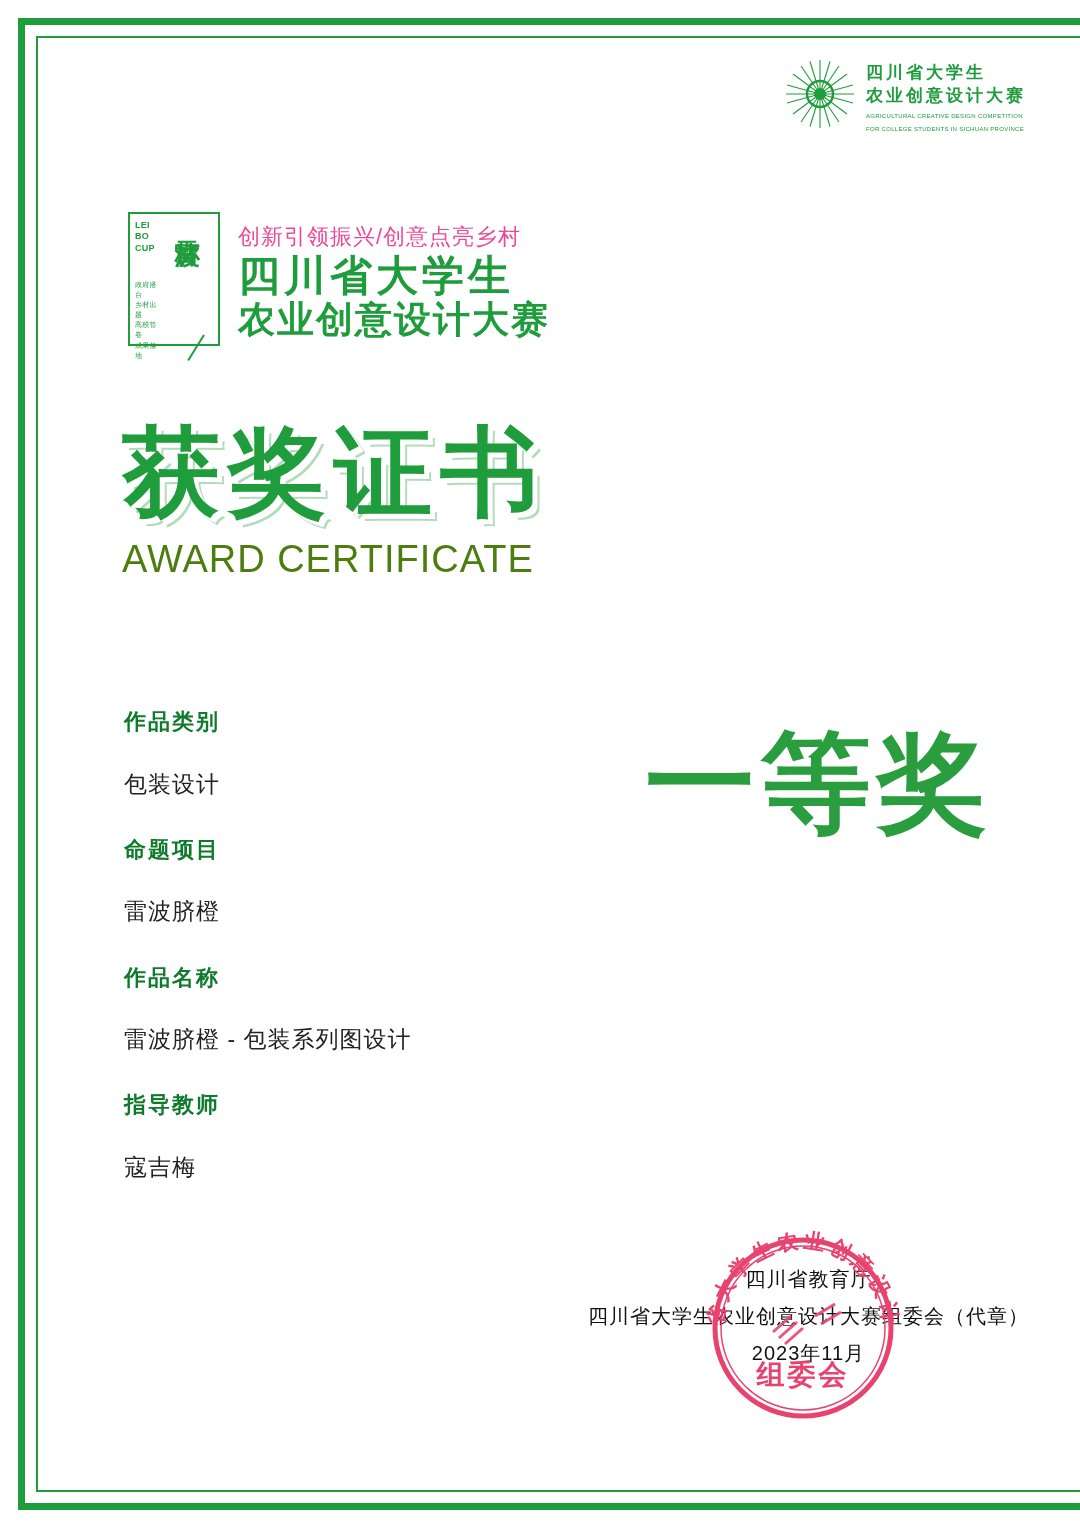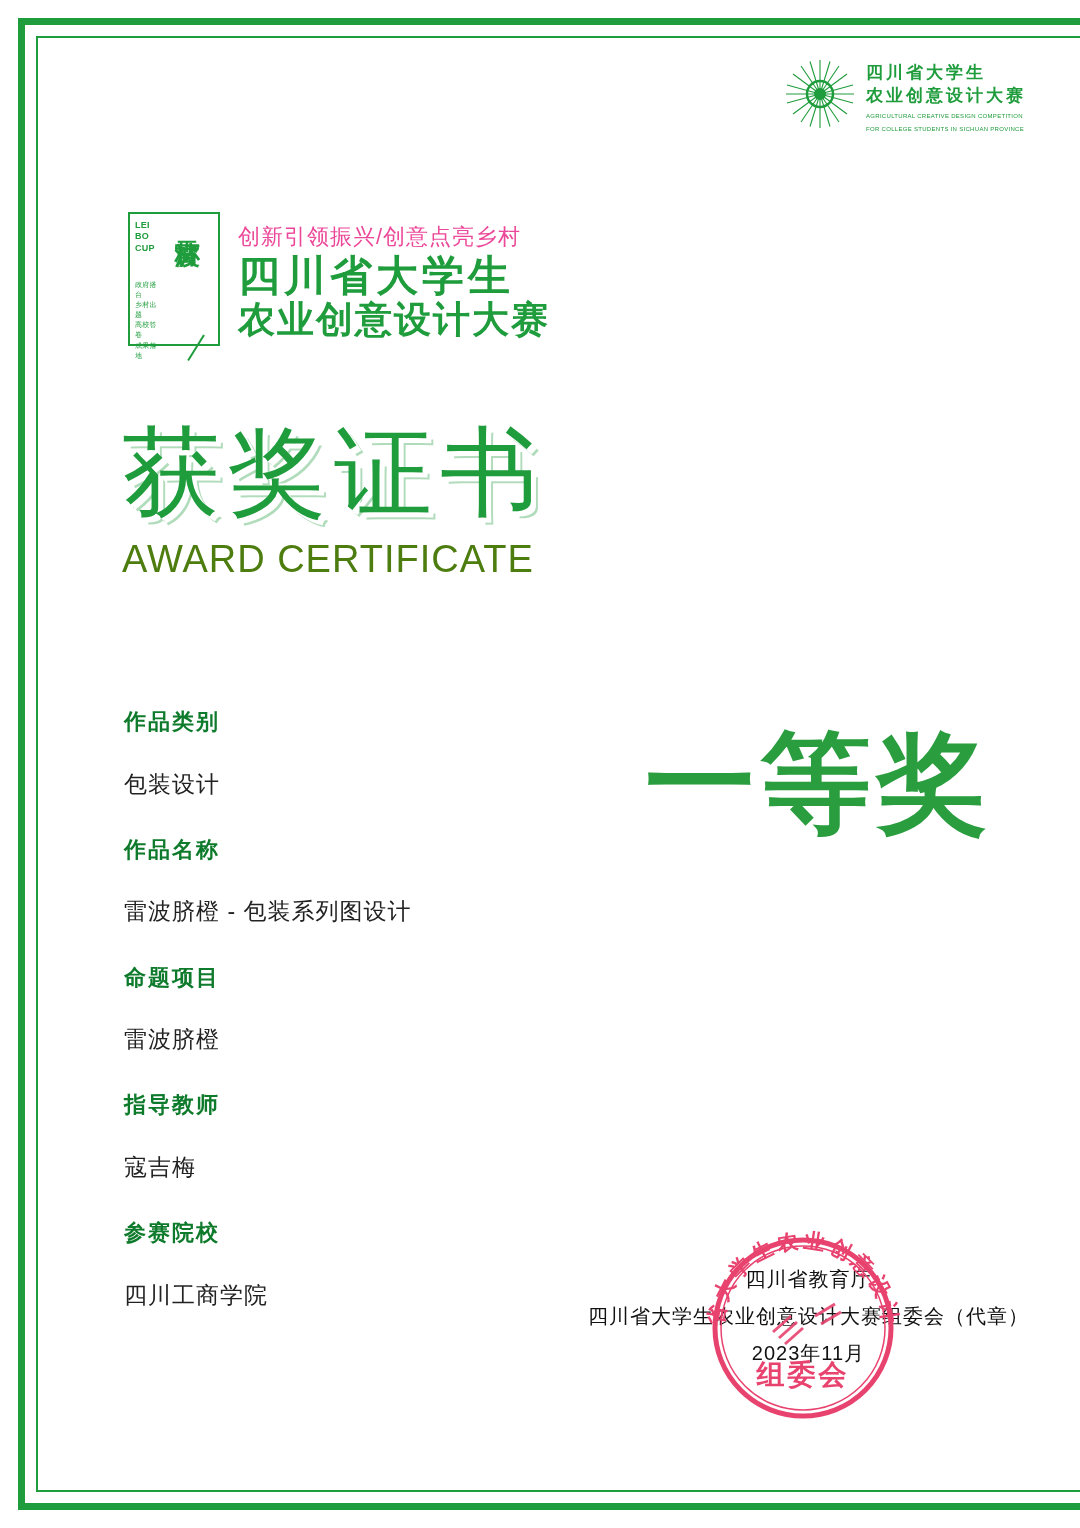--- a/index.html
+++ b/index.html
@@ -162,21 +162,21 @@
 
   
   .headline {
     position: absolute;
     left: 122px;
     top: 420px;
   }
   .headline .cn {
     color: #1f9c3c;
     font-size: 98px;
-    font-weight: normal;
+    font-weight: bold;
     letter-spacing: 8px;
     line-height: 1.08;
     text-shadow: 5px 5px 0 rgba(255,255,255,1), 7px 7px 0 rgba(31,156,60,0.35);
     white-space: nowrap;
   }
   .headline .en {
     color: #4d7c0f;
     font-size: 38px;
     font-weight: normal;
     letter-spacing: 1px;
@@ -320,34 +320,30 @@
   </div>
 
   <div class="award-level">一等奖</div>
 
   <div class="fields">
     <div class="field">
       <div class="label">作品类别</div>
       <div class="value">包装设计</div>
     </div>
     <div class="field">
+      <div class="label">命题项目</div>
+      <div class="value">雷波脐橙</div>
+    </div>
+    <div class="field">
       <div class="label">作品名称</div>
       <div class="value">雷波脐橙 - 包装系列图设计</div>
-    </div>
-    <div class="field">
-      <div class="label">命题项目</div>
-      <div class="value">雷波脐橙</div>
     </div>
     <div class="field">
       <div class="label">指导教师</div>
       <div class="value">寇吉梅</div>
-    </div>
-    <div class="field">
-      <div class="label">参赛院校</div>
-      <div class="value">四川工商学院</div>
     </div>
   </div>
 
   <div class="issuer">
     <div>四川省教育厅</div>
     <div>四川省大学生农业创意设计大赛组委会（代章）</div>
     <div>2023年11月</div>
   </div>
 
   <div class="seal">

